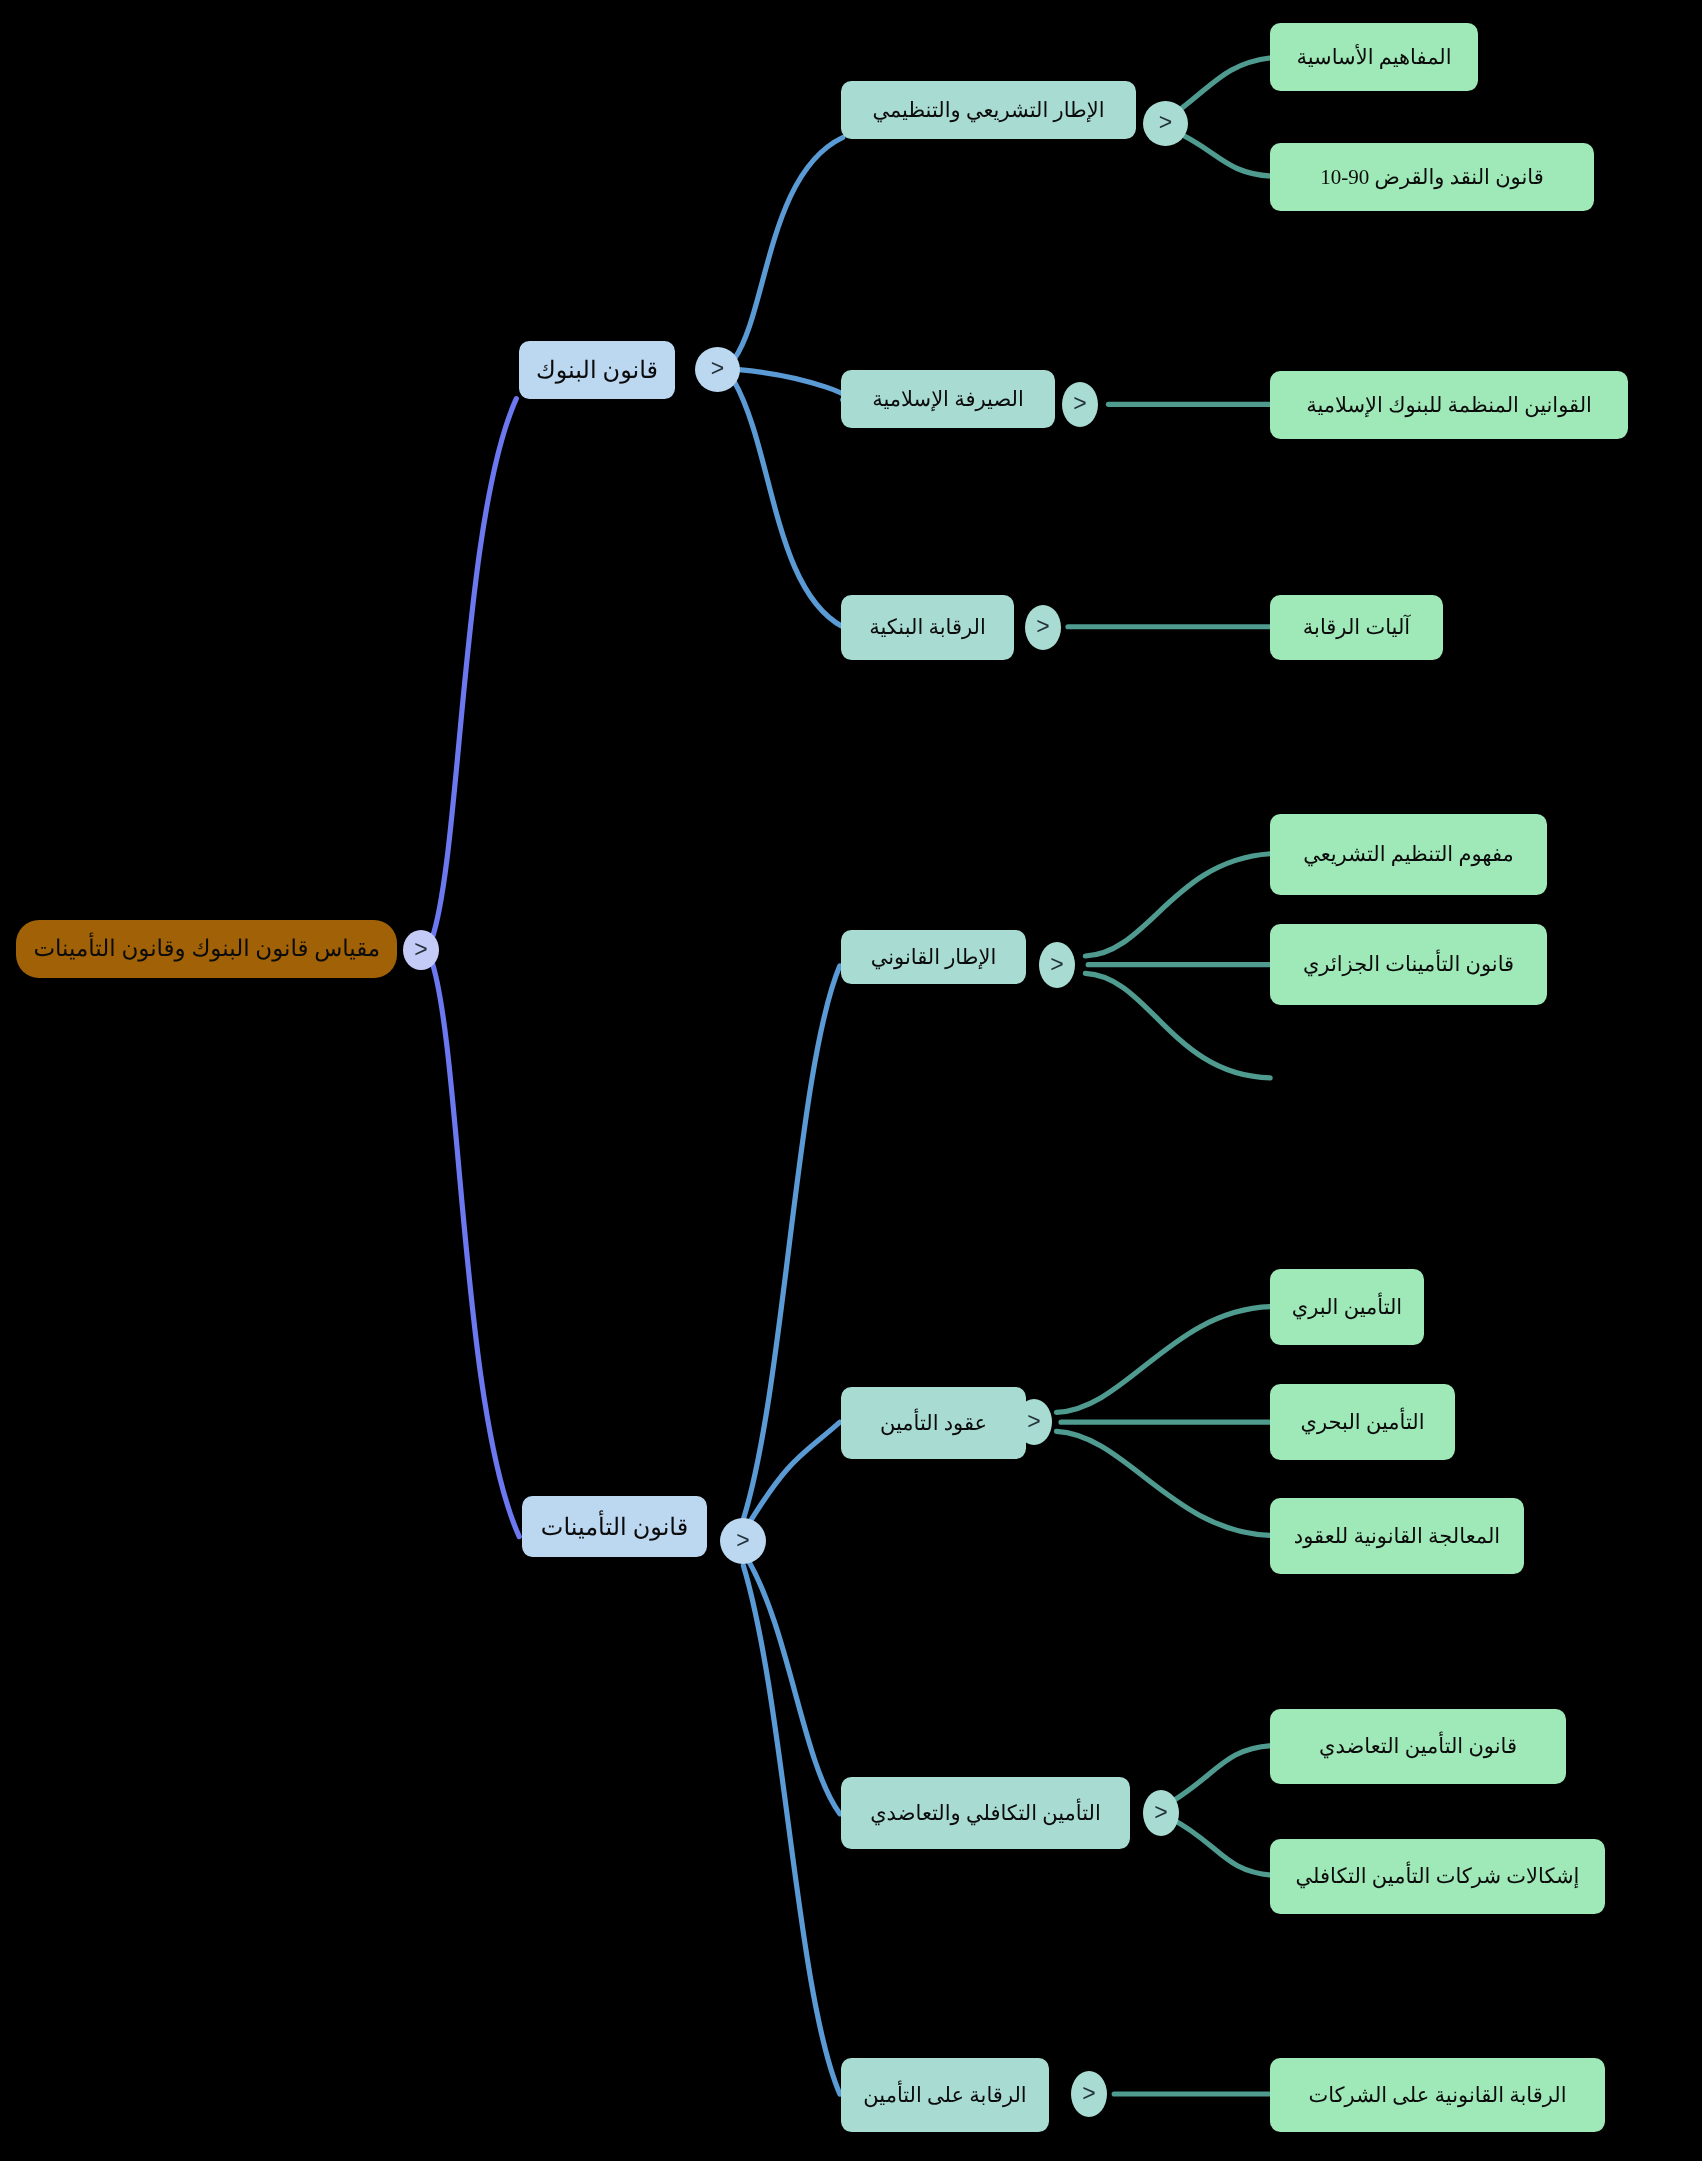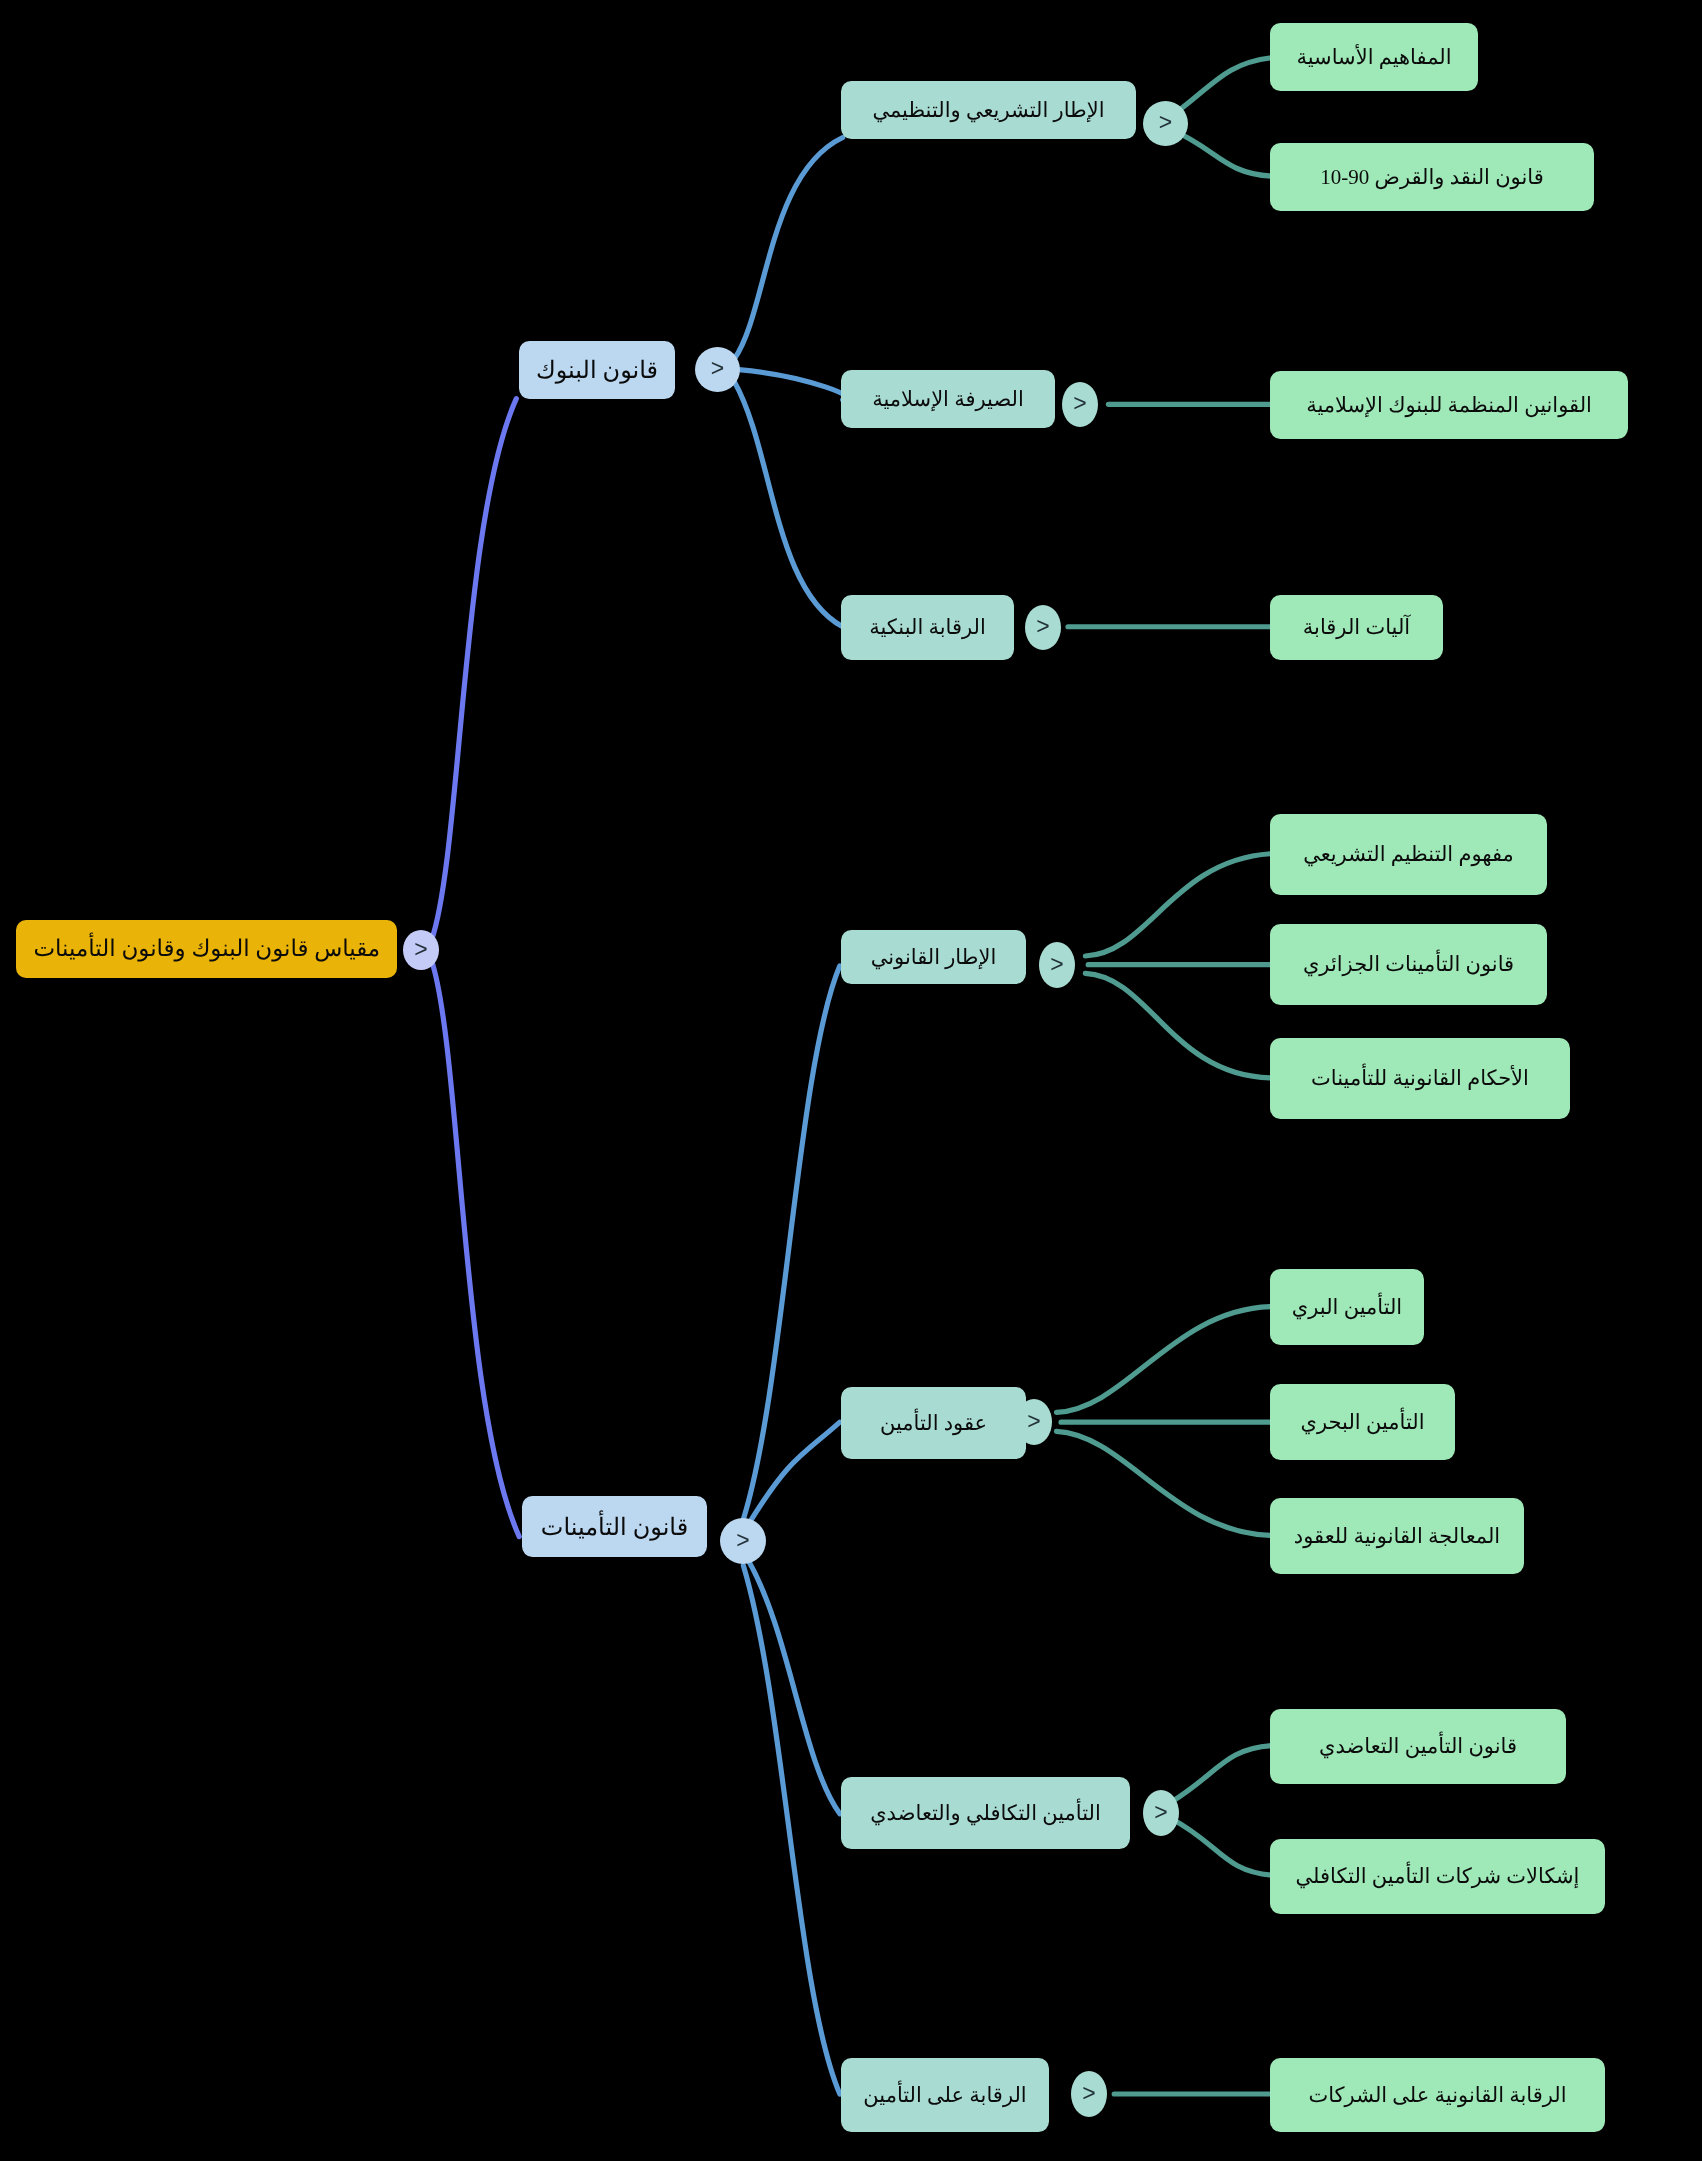--- a/index.html
+++ b/index.html
@@ -31,23 +31,23 @@
     justify-content: center;
     text-align: center;
     border-radius: 10.4px;
     color: #0b0b0b;
     line-height: 1.25;
     padding: 3.5px 10.4px;
     direction: rtl;
     white-space: nowrap;
   }
   .node.root {
-    background: #eab308;
+    background: #a16207;
     font-size: 23px;
-    border-radius: 10px;
+    border-radius: 23px;
   }
   .node.branch {
     background: #bcd7f0;
     font-size: 24px;
   }
   .node.sub {
     background: #a8dbd2;
     font-size: 21px;
   }
   .node.leaf {
@@ -178,23 +178,20 @@
   </div>
   <div class="toggle t-sub" style="left:1040px; top:942px; width:36px; height:46px;">
     <span>&lt;</span>
   </div>
   <div class="node leaf" style="left:1271px; top:814px; width:277px; height:81px;">
     <span>مفهوم التنظيم التشريعي</span>
   </div>
   <div class="node leaf" style="left:1271px; top:924px; width:277px; height:81px;">
     <span>قانون التأمينات الجزائري</span>
   </div>
-  <div class="node leaf" style="left:1271px; top:1038px; width:300px; height:81px;">
-    <span>الأحكام القانونية للتأمينات</span>
-  </div>
 
   <div class="node sub" style="left:842px; top:1387px; width:185px; height:72px;">
     <span>عقود التأمين</span>
   </div>
   <div class="toggle t-sub" style="left:1017px; top:1399px; width:36px; height:46px;">
     <span>&lt;</span>
   </div>
   <div class="node leaf" style="left:1271px; top:1269px; width:154px; height:76px;">
     <span>التأمين البري</span>
   </div>

